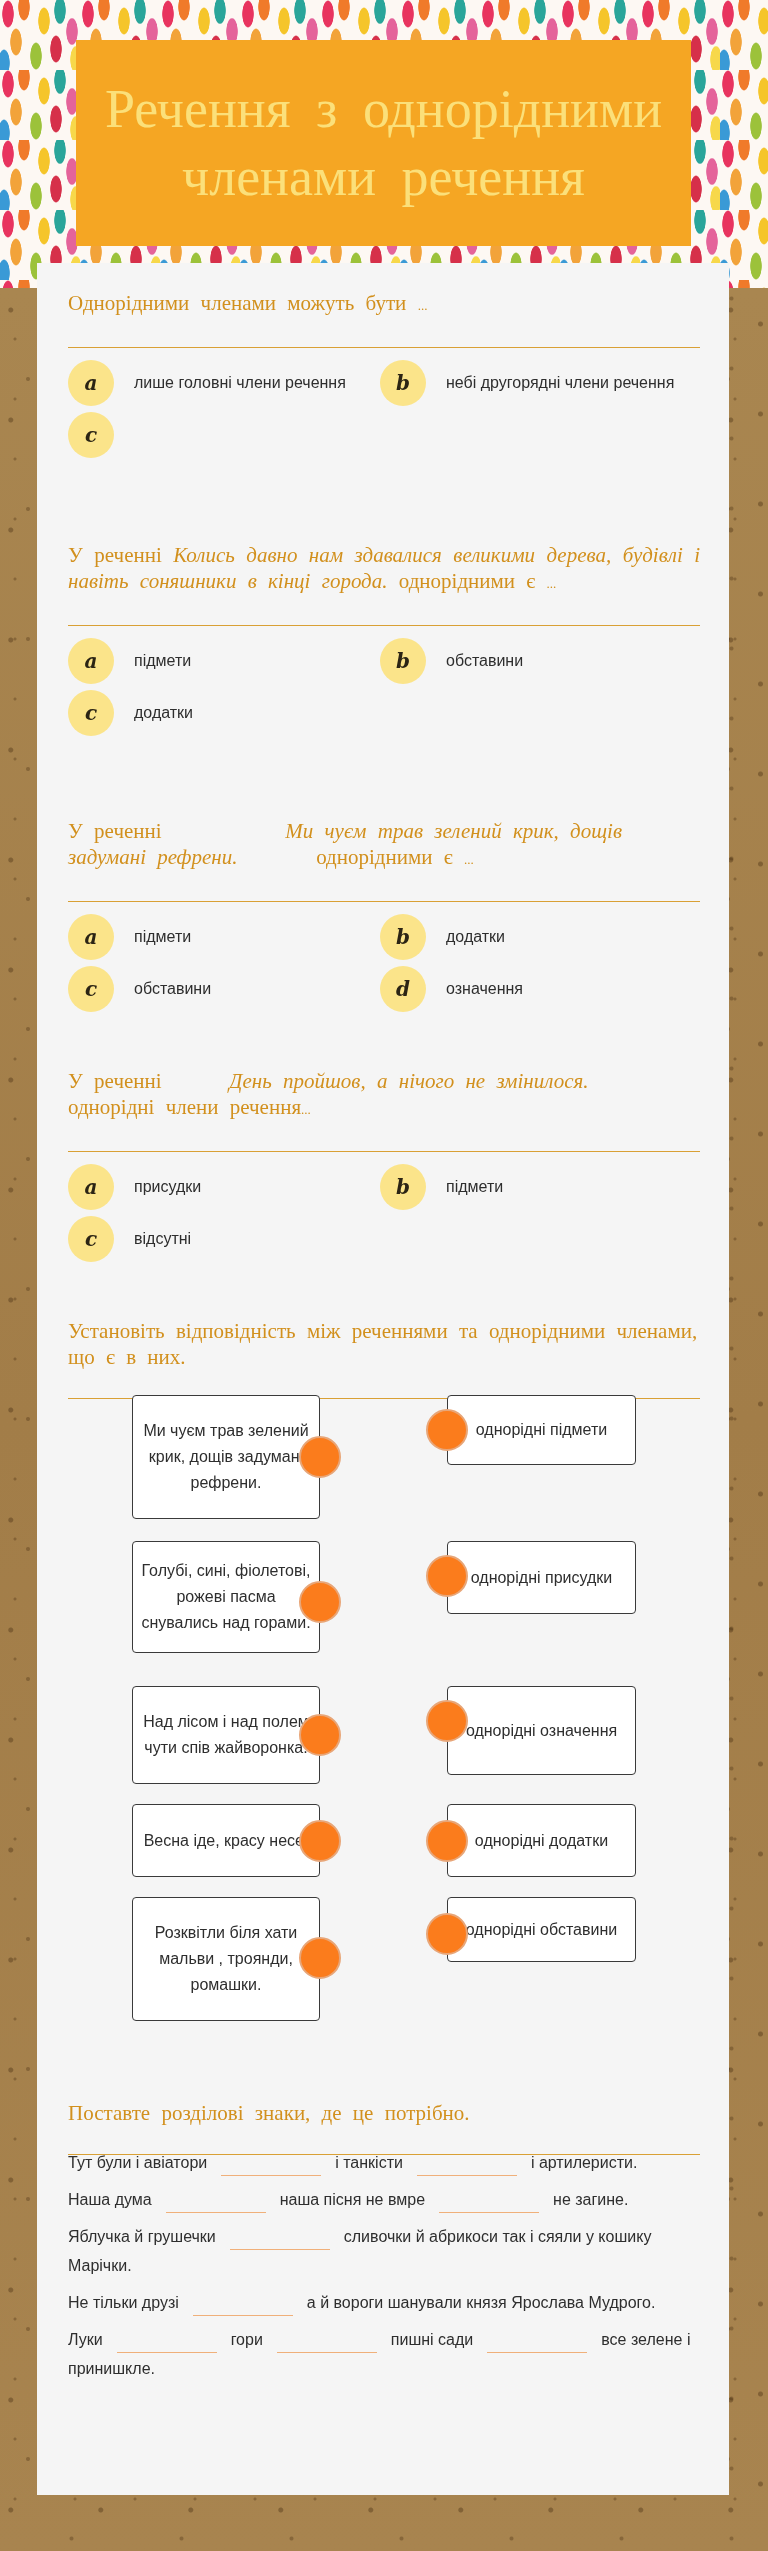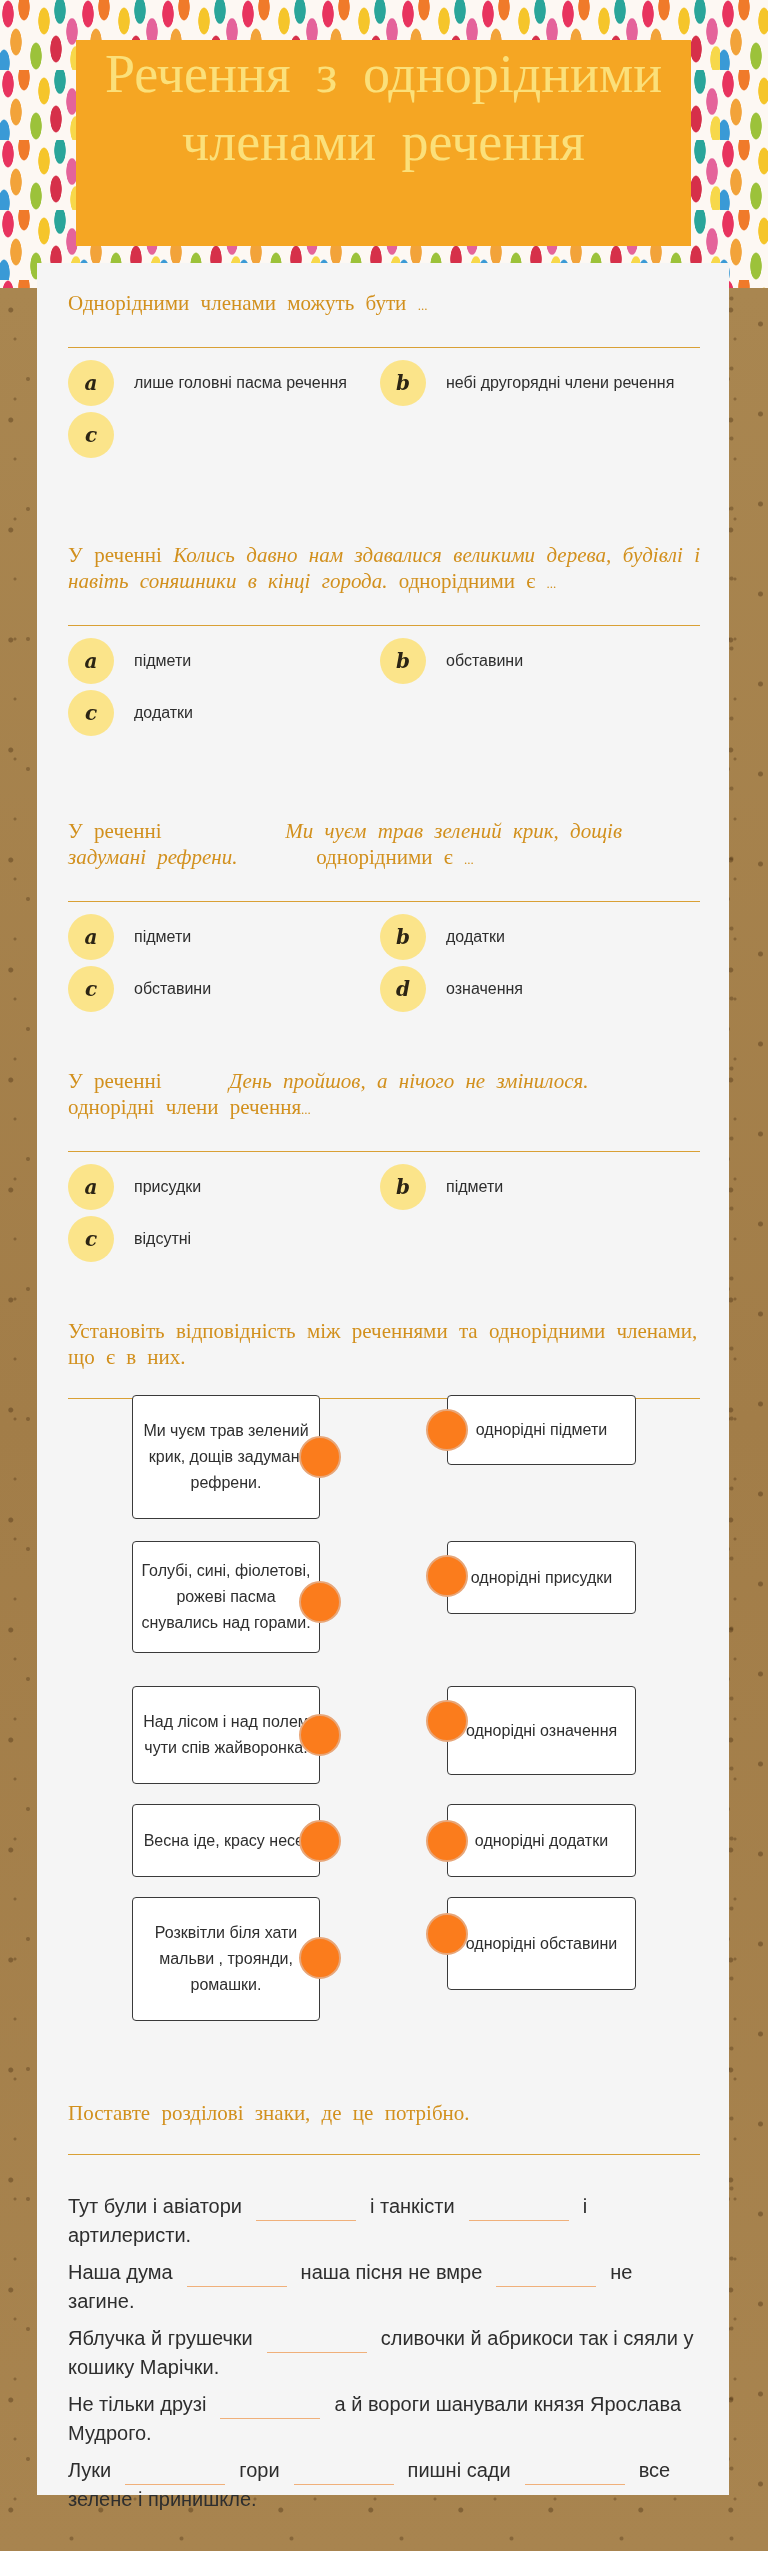--- a/index.html
+++ b/index.html
@@ -37,21 +37,21 @@
       radial-gradient(ellipse 6px 14px at 20% 60%, #f2a33a 90%, transparent 100%),
       radial-gradient(ellipse 6px 14px at 45% 80%, #9cc23a 90%, transparent 100%),
       radial-gradient(ellipse 6px 14px at 70% 70%, #d6304a 90%, transparent 100%),
       radial-gradient(ellipse 6px 14px at 5% 90%, #3a9ad6 90%, transparent 100%),
       radial-gradient(ellipse 6px 14px at 95% 85%, #f7d84a 90%, transparent 100%);
     background-size: 80px 70px;
   }
   .title-box {
     position: absolute; left: 76px; top: 40px; width: 615px; height: 206px;
     background: #f5a623;
-    display: flex; align-items: flex-start; justify-content: center;
+    display: flex; align-items: center; justify-content: center;
     text-align: center;
   }
   .title-box h1 {
     font-family: "Liberation Serif", serif;
     font-weight: normal;
     color: #fbe07a;
     font-size: 54px;
     line-height: 68px;
     letter-spacing: 0px;
     width: 610px;
@@ -122,23 +122,22 @@
   .dot {
     position: absolute; width: 42px; height: 42px; border-radius: 50%;
     background: #fb7c1c;
     border: 2px solid #e8a678;
     cursor: pointer;
   }
   
   .fill {
     position: absolute; left: 68px; width: 632px;
     font-family: "Liberation Sans", sans-serif;
-    font-size: 20px;
+    font-size: 16px;
     color: #2e2e2e;
-    margin-top: 44px;
   }
   .fill p { line-height: 29px; margin-bottom: 8px; }
   .blank {
     display: inline-block; width: 100px; height: 22px;
     border-bottom: 1.5px solid #f0b07a;
     vertical-align: -8px;
     margin: 0 14px;
     background: transparent;
     cursor: text;
   }
@@ -155,21 +154,21 @@
 
 <div class="panel"></div>
 
 <div class="q" style="top:290px">
   <div class="q-title">
     <span>Однорідними членами можуть бути </span><span class="small">...</span>
   </div>
   <div class="opts">
     <div class="opt">
         <div class="badge">a</div>
-        <div class="opt-label">лише головні пасма речення</div>
+        <div class="opt-label">лише головні члени речення</div>
       </div>
     <div class="opt">
         <div class="badge">b</div>
         <div class="opt-label">небі другорядні члени речення</div>
       </div>
     <div class="opt">
         <div class="badge">c</div>
       </div>
   </div>
 </div>
@@ -264,21 +263,21 @@
 
   <div class="mbox" style="left:447px; top:1541px; width:189px; height:73px;">однорідні присудки</div>
   <div class="dot" style="left:426px; top:1555px;"></div>
 
   <div class="mbox" style="left:447px; top:1686px; width:189px; height:89px;">однорідні означення</div>
   <div class="dot" style="left:426px; top:1700px;"></div>
 
   <div class="mbox" style="left:447px; top:1804px; width:189px; height:73px;">однорідні додатки</div>
   <div class="dot" style="left:426px; top:1820px;"></div>
 
-  <div class="mbox" style="left:447px; top:1897px; width:189px; height:93px;">однорідні обставини</div>
+  <div class="mbox" style="left:447px; top:1897px; width:189px; height:65px;">однорідні обставини</div>
   <div class="dot" style="left:426px; top:1913px;"></div>
 </div>
 
 <div class="q" style="top:2100px">
   <div class="q-title">Поставте розділові знаки, де це потрібно.</div>
 </div>
 
 <div class="fill" style="top:2148px">
   <p><span>Тут були і авіатори</span><span class="blank"></span><span>і танкісти</span><span class="blank"></span><span>і артилеристи.</span></p>
   <p><span>Наша дума</span><span class="blank"></span><span>наша пісня не вмре</span><span class="blank"></span><span>не загине.</span></p>

